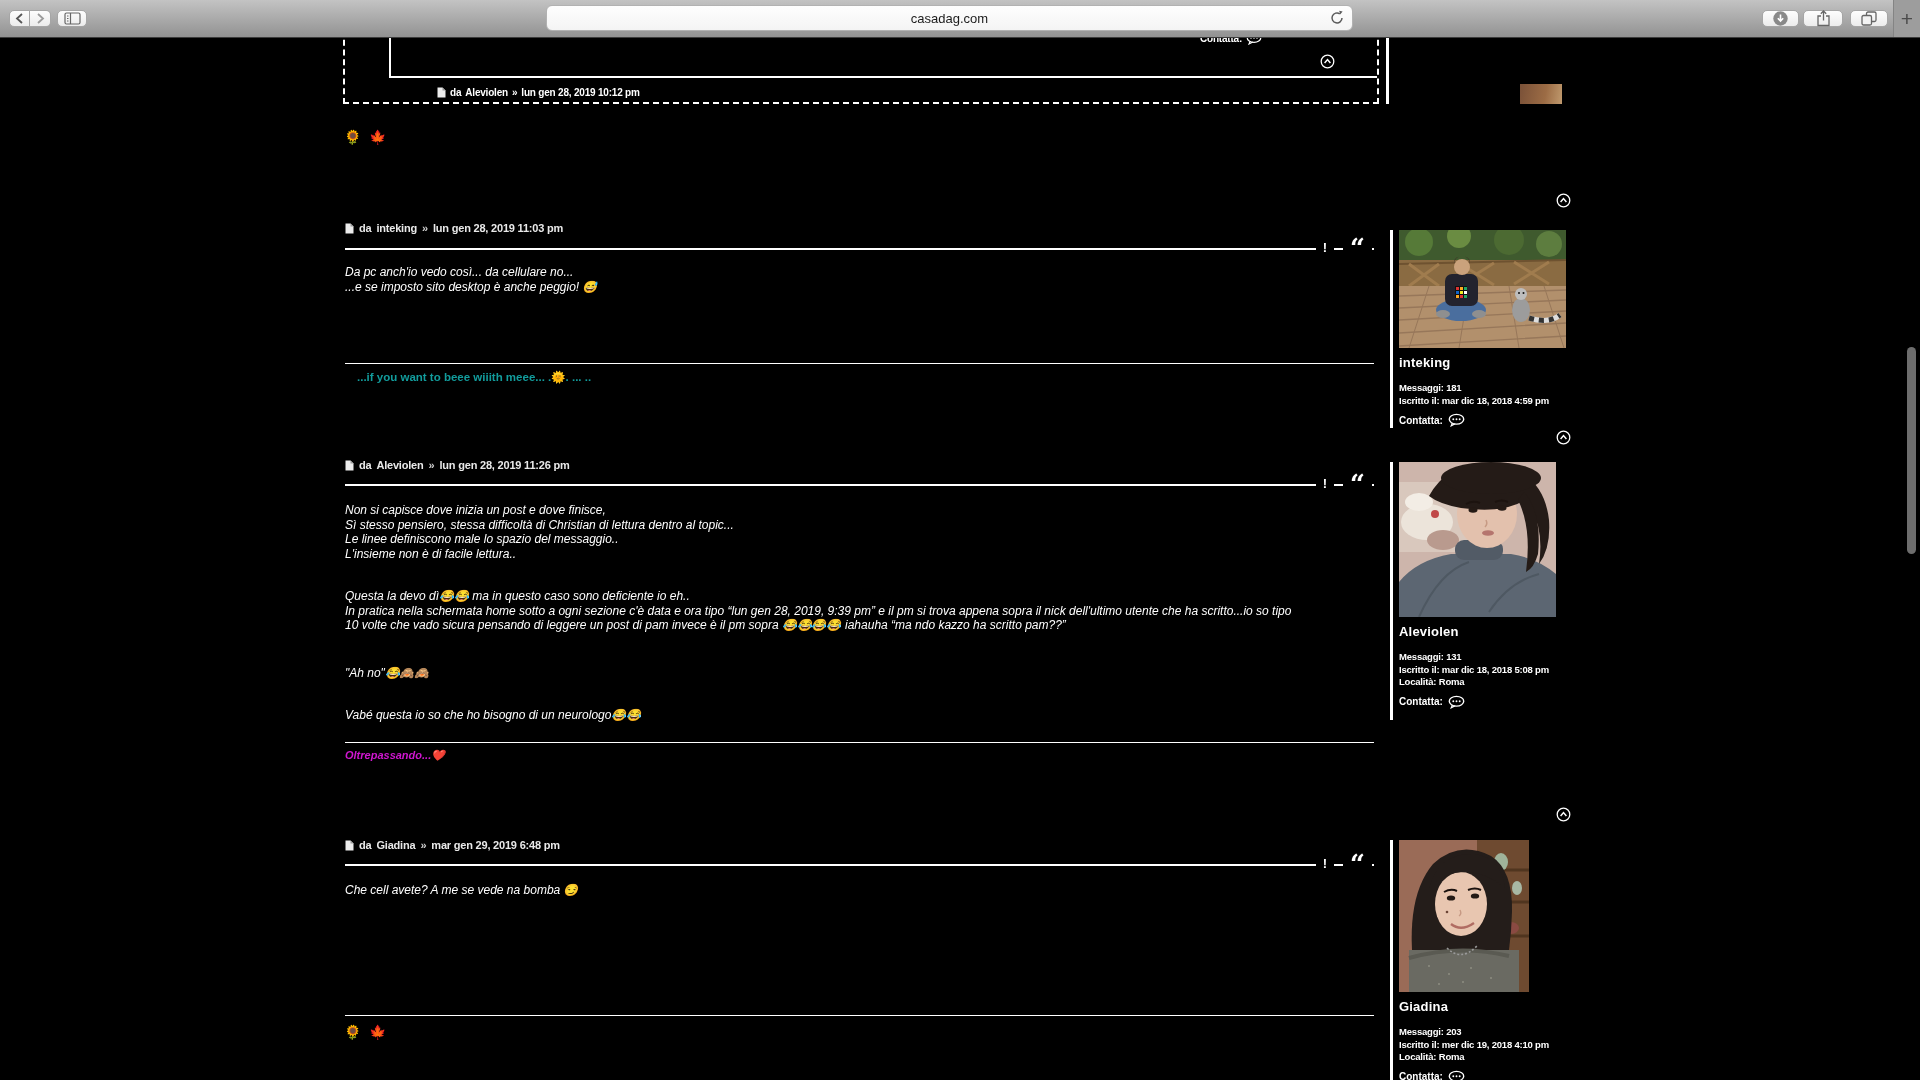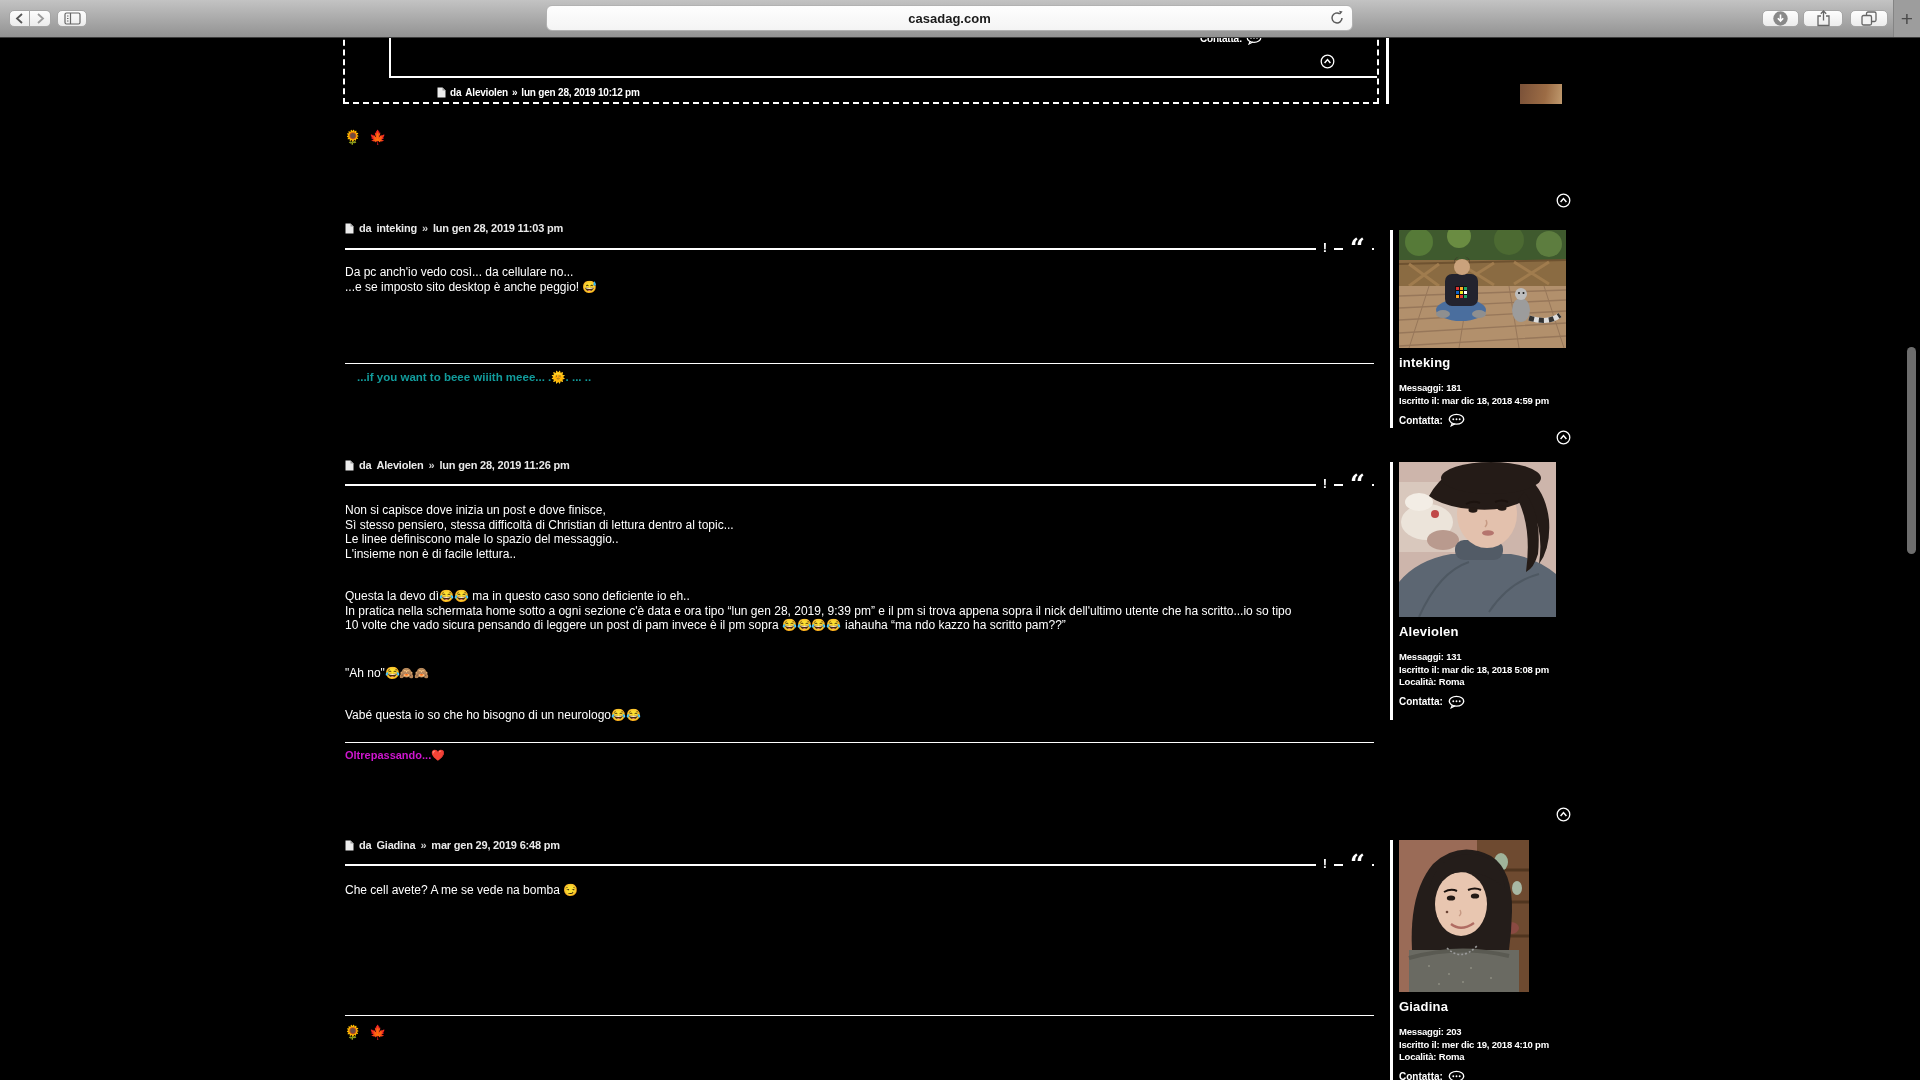--- a/index.html
+++ b/index.html
@@ -6,21 +6,21 @@
     font-family:"Liberation Sans",sans-serif;-webkit-font-smoothing:antialiased;}
   
   .toolbar{position:absolute;top:0;left:0;width:1920px;height:37px;
     background:linear-gradient(#c3c3c3,#929292);border-bottom:1px solid #3c3c3c;z-index:50;}
   .tb-btn{position:absolute;top:10px;height:17px;background:linear-gradient(#fdfdfd,#ececec);
     border:1px solid #a6a6a6;border-radius:5px;display:flex;align-items:center;justify-content:center;box-sizing:border-box;}
   .seg-left{border-top-right-radius:0;border-bottom-right-radius:0;}
   .seg-right{border-top-left-radius:0;border-bottom-left-radius:0;border-left:none;}
   .addressbar{position:absolute;left:546px;top:5px;width:807px;height:26px;background:linear-gradient(#fefefe,#f4f4f4);
     border:1px solid #b2b2b2;border-radius:6px;display:flex;align-items:center;justify-content:center;
-    font-size:13px;color:#1b1b1b;box-sizing:border-box;font-weight:bold;}
+    font-size:13px;color:#1b1b1b;box-sizing:border-box;}
   .addr-refresh{position:absolute;right:7px;top:4px;width:16px;height:16px;cursor:default;}
   .newtab-area{position:absolute;left:1893px;top:0;width:27px;height:37px;background:#9d9d9d;
     border-left:1px solid #848484;display:flex;align-items:center;justify-content:center;
     font-size:21px;color:#4c4c4c;box-sizing:border-box;}
   
   .page{position:absolute;top:38px;left:0;width:1920px;height:1042px;background:#000;color:#fff;}
   
   .att-box{position:absolute;left:343px;top:-8px;width:1036px;height:74px;border:2px dashed #fff;
     box-sizing:border-box;background:#000;overflow:hidden;}
   .att-frame{position:absolute;left:44px;top:-6px;width:990px;height:52px;border:2px solid #fff;box-sizing:border-box;}
@@ -30,24 +30,24 @@
     background:linear-gradient(100deg,#7a5138,#9c6c45 60%,#c09a6e);}
   
   .post-hdr{position:absolute;left:345px;width:1029px;display:flex;align-items:center;gap:5px;
     font-size:11px;font-weight:bold;color:#e9e9e9;letter-spacing:-0.2px;white-space:nowrap;}
   .post-hdr .sep{color:#cfcfcf;}
   .hdr-rule{position:absolute;left:345px;width:1029px;border-top:2px solid #fff;height:0;}
   .rule-ico{position:absolute;top:-10px;background:#000;color:#fff;padding:0 7px;font-weight:bold;}
   .rule-report{right:40px;font-size:13px;}
   .rule-quote{right:2px;font-family:"DejaVu Serif",serif;font-size:26px;line-height:16px;}
   .body-par{position:absolute;left:345px;width:1100px;font-size:12px;line-height:14.6px;color:#fff;}
-  .body-par div{white-space:nowrap;}
+  .body-par div{white-space:nowrap;font-style:italic;}
   .sig-rule{position:absolute;left:345px;width:1029px;border-top:1.5px solid #fff;height:0;}
   .sig-teal{position:absolute;left:357px;font-size:11.5px;font-weight:bold;color:#129c9c;white-space:nowrap;}
-  .sig-mag{position:absolute;left:345px;font-size:11px;font-weight:bold;color:#cf16cf;white-space:nowrap;}
+  .sig-mag{position:absolute;left:345px;font-size:11px;font-weight:bold;font-style:italic;color:#cf16cf;white-space:nowrap;}
   .emoji-row{position:absolute;left:344px;font-size:14px;letter-spacing:2px;white-space:nowrap;}
   .top-ico{position:absolute;left:1556px;width:15px;height:15px;cursor:pointer;}
   
   .profile{position:absolute;left:1390px;width:182px;border-left:3px solid #fff;padding-left:6px;box-sizing:border-box;color:#fff;}
   .avatar{display:block;}
   .p-name{font-weight:bold;font-size:13px;margin-top:7px;letter-spacing:0.2px;}
   .p-stats{margin-top:12px;font-size:9.5px;font-weight:bold;line-height:12.5px;letter-spacing:-0.2px;white-space:nowrap;}
   .p-contatta{margin-top:6px;font-size:10px;font-weight:bold;display:flex;align-items:center;gap:5px;}
   
   .scroll-thumb{position:absolute;left:1907px;top:347px;width:9px;height:207px;background:#6d6d6d;border-radius:5px;}

